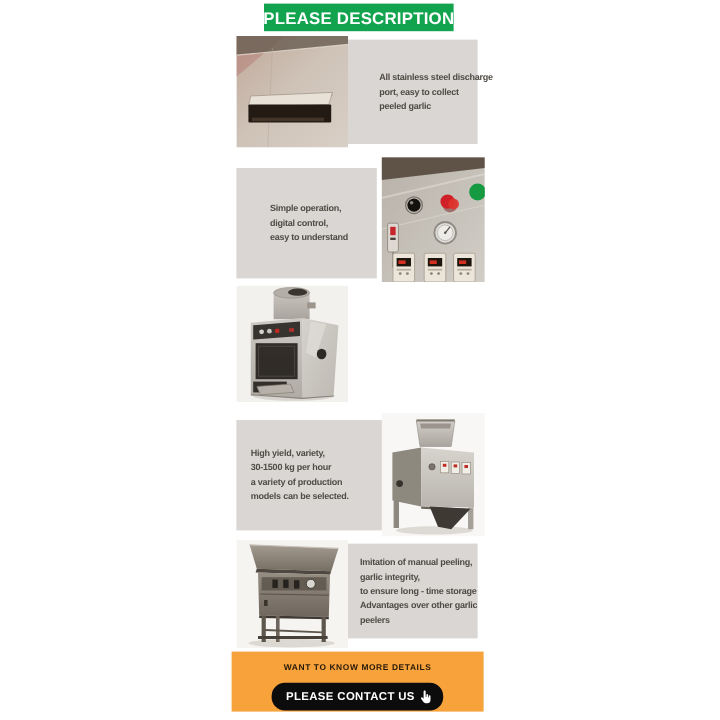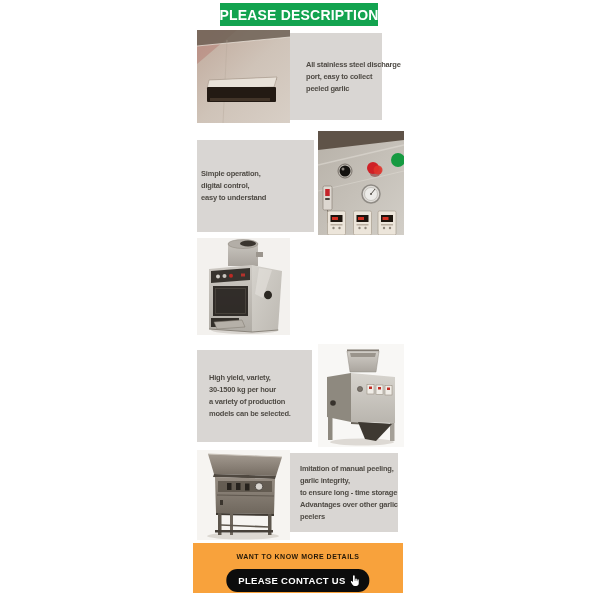--- a/index.html
+++ b/index.html
@@ -9,24 +9,24 @@
           color:#fff;font-weight:bold;font-size:14px;display:flex;align-items:center;
           justify-content:center;letter-spacing:0.2px;white-space:nowrap;}
   .photo{position:absolute;}
   .photo svg{display:block;width:100%;height:100%;}
   #img1{left:197px;top:30px;width:93px;height:93px;}
   #img2{left:318px;top:131px;width:86px;height:104px;}
   #img3{left:197px;top:238px;width:93px;height:97px;}
   #img4{left:318px;top:344px;width:86px;height:103px;}
   #img5{left:197px;top:450px;width:93px;height:90px;}
   .panel{position:absolute;background:#d9d6d3;display:flex;align-items:center;box-sizing:border-box;}
-  #txt1{left:290px;top:33px;width:92px;height:87px;padding-left:16px;}
-  #txt2{left:197px;top:140px;width:117px;height:92px;padding-left:4px;}
+  #txt1{left:290px;top:33px;width:108px;height:87px;padding-left:26px;}
+  #txt2{left:197px;top:140px;width:117px;height:92px;padding-left:4px;justify-content:center;}
   #txt3{left:290px;top:251px;width:108px;height:84px;padding-left:10px;}
-  #txt4{left:197px;top:350px;width:115px;height:92px;padding-left:12px;}
+  #txt4{left:197px;top:350px;width:129px;height:92px;padding-left:12px;}
   #txt5{left:290px;top:453px;width:108px;height:79px;padding-left:10px;}
   .ptext{font-size:7.5px;line-height:12px;font-weight:bold;color:#4f4b45;
          letter-spacing:-0.2px;white-space:pre;}
   .footer{position:absolute;left:193px;top:543px;width:210px;height:50px;background:#f8a23c;}
   .prompt{position:absolute;top:10px;left:0;width:100%;text-align:center;font-size:7px;
           font-weight:bold;color:#261908;letter-spacing:0.5px;}
   .contact{position:absolute;left:50%;transform:translateX(-50%);top:26px;height:23px;
            background:#0c0c0c;border-radius:11px;color:#fff;display:flex;align-items:center;
            gap:3px;padding:0 8px 0 12px;font-weight:bold;font-size:9.5px;letter-spacing:0.3px;
            border:none;cursor:pointer;font-family:"Liberation Sans",sans-serif;white-space:nowrap;}

